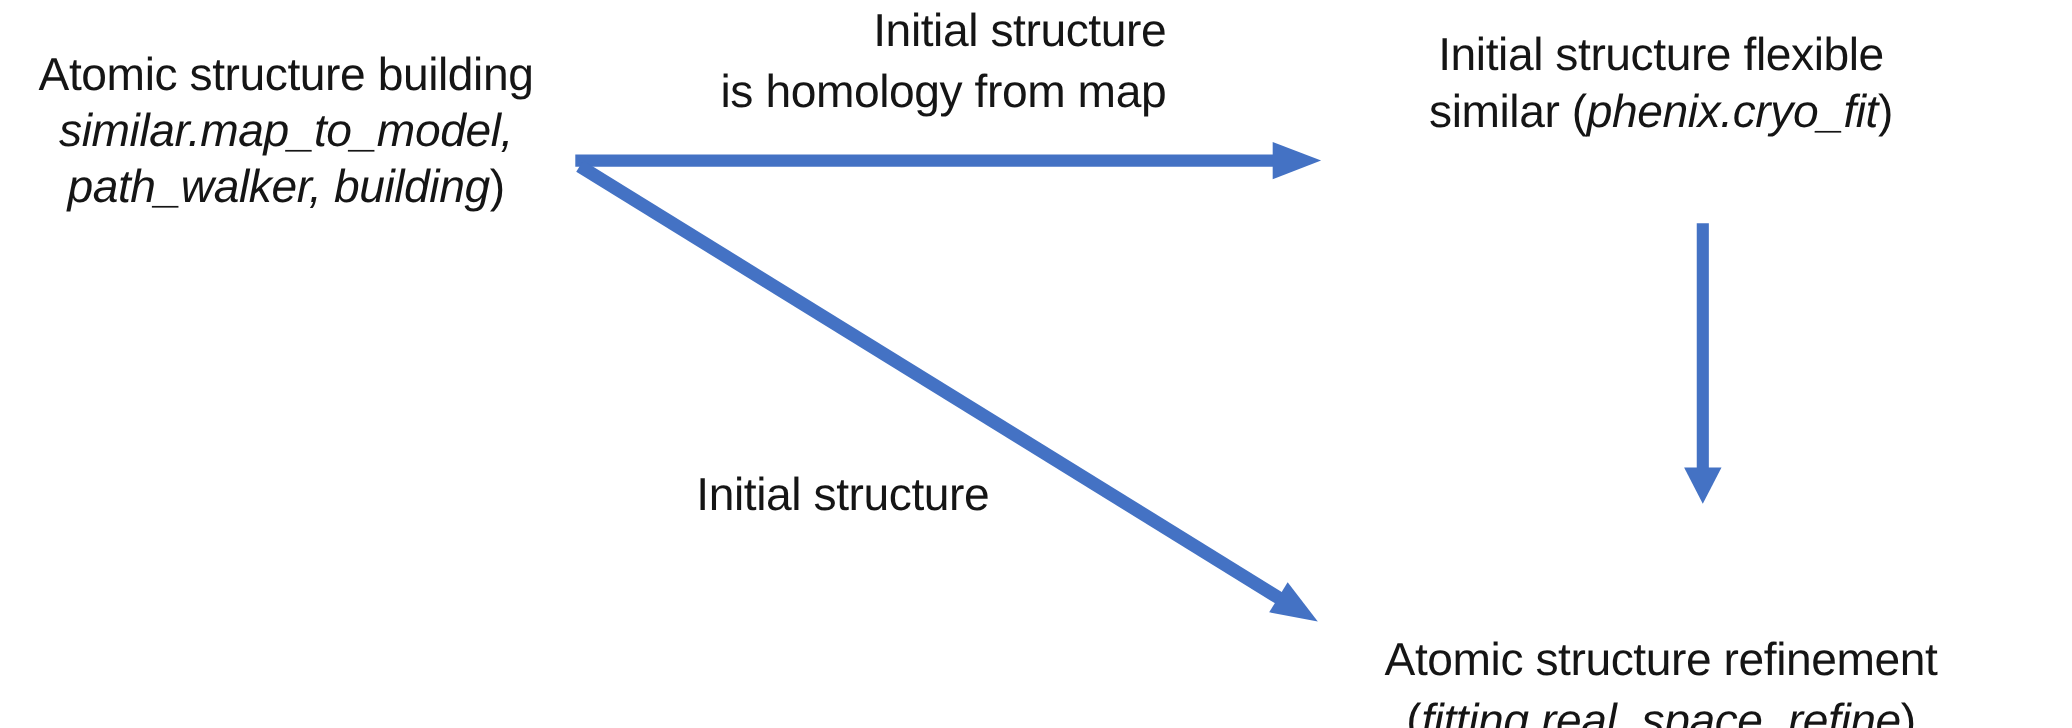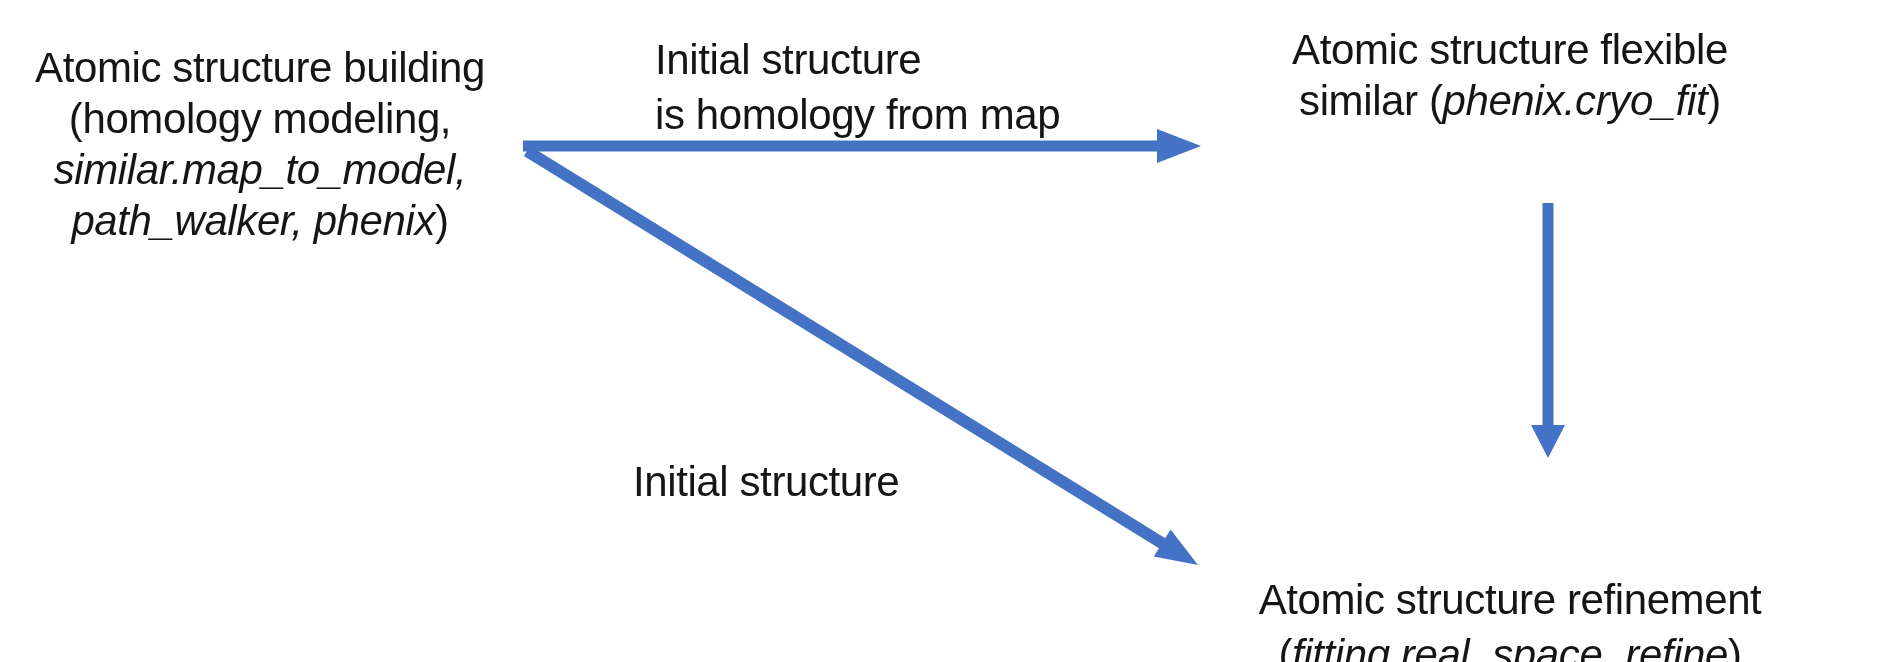--- a/index.html
+++ b/index.html
@@ -31,22 +31,21 @@
   }
   .node {
     line-height: 51px;
     text-align: center;
   }
   .node-tall {
     line-height: 55px;
   }
   .label {
     line-height: 55px;
-    text-align: left;
-    margin-top: 32px;
+    text-align: right;
   }
   .it {
     font-style: italic;
   }
 </style>
 </head>
 <body>
 
 <div class="canvas">
 
@@ -63,36 +62,35 @@
     </g>
 
     <g>
       <line x1="1548" y1="203" x2="1548" y2="430" stroke-width="11" fill="none" stroke="#4472C4"></line>
       <polygon points="1548,458 1531,425 1565,425" fill="#4472C4"></polygon>
     </g>
   </svg>
 
   <div class="txt node" style="left:0px; top:42px; width:520px;">
     <div>Atomic structure building</div>
-    <div>(homology modeling,</div>
     <div>
       <span class="it">similar.map_to_model,</span>
     </div>
     <div>
-      <span class="it">path_walker, phenix</span><span>)</span>
+      <span class="it">path_walker, building</span><span>)</span>
     </div>
   </div>
 
   <div class="txt label" style="left:655px; top:0px;">
     <div>Initial structure</div>
     <div>is homology from map</div>
   </div>
 
   <div class="txt node" style="left:1250px; top:24px; width:520px;">
-    <div>Atomic structure flexible</div>
+    <div>Initial structure flexible</div>
     <div>
       <span>similar (</span><span class="it">phenix.cryo_fit</span><span>)</span>
     </div>
   </div>
 
   <div class="txt label" style="left:633px; top:422px;">
     <div>Initial structure</div>
   </div>
 
   <div class="txt node node-tall" style="left:1250px; top:572px; width:520px;">

